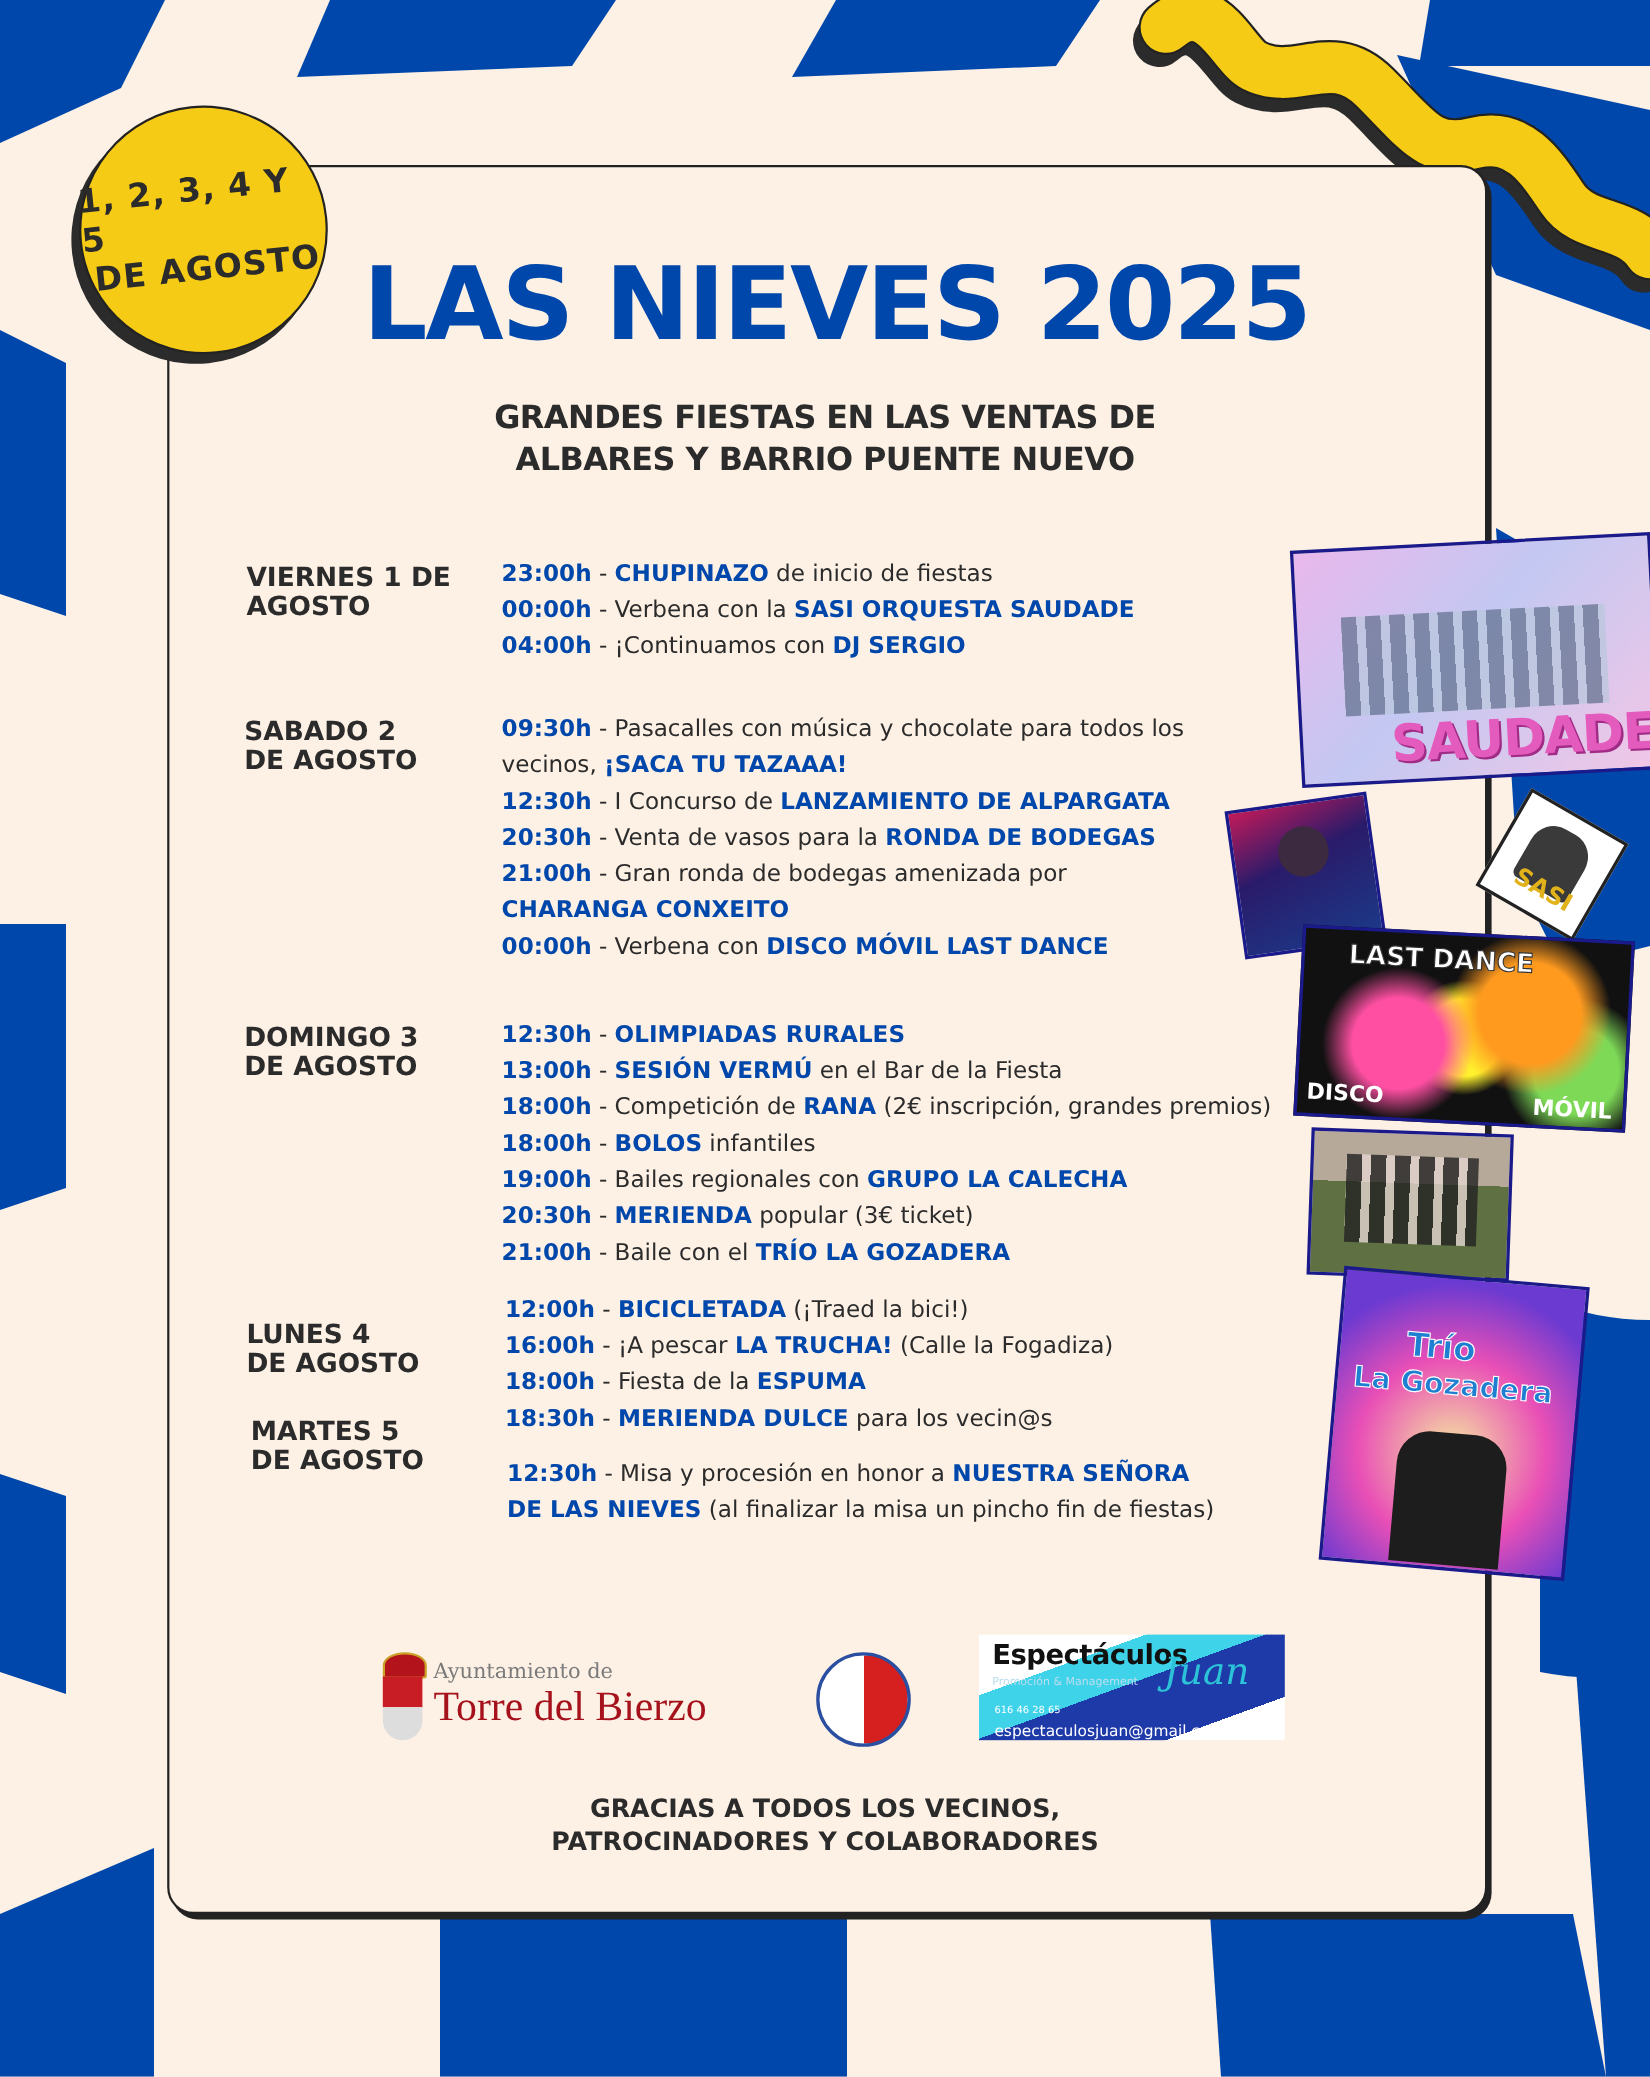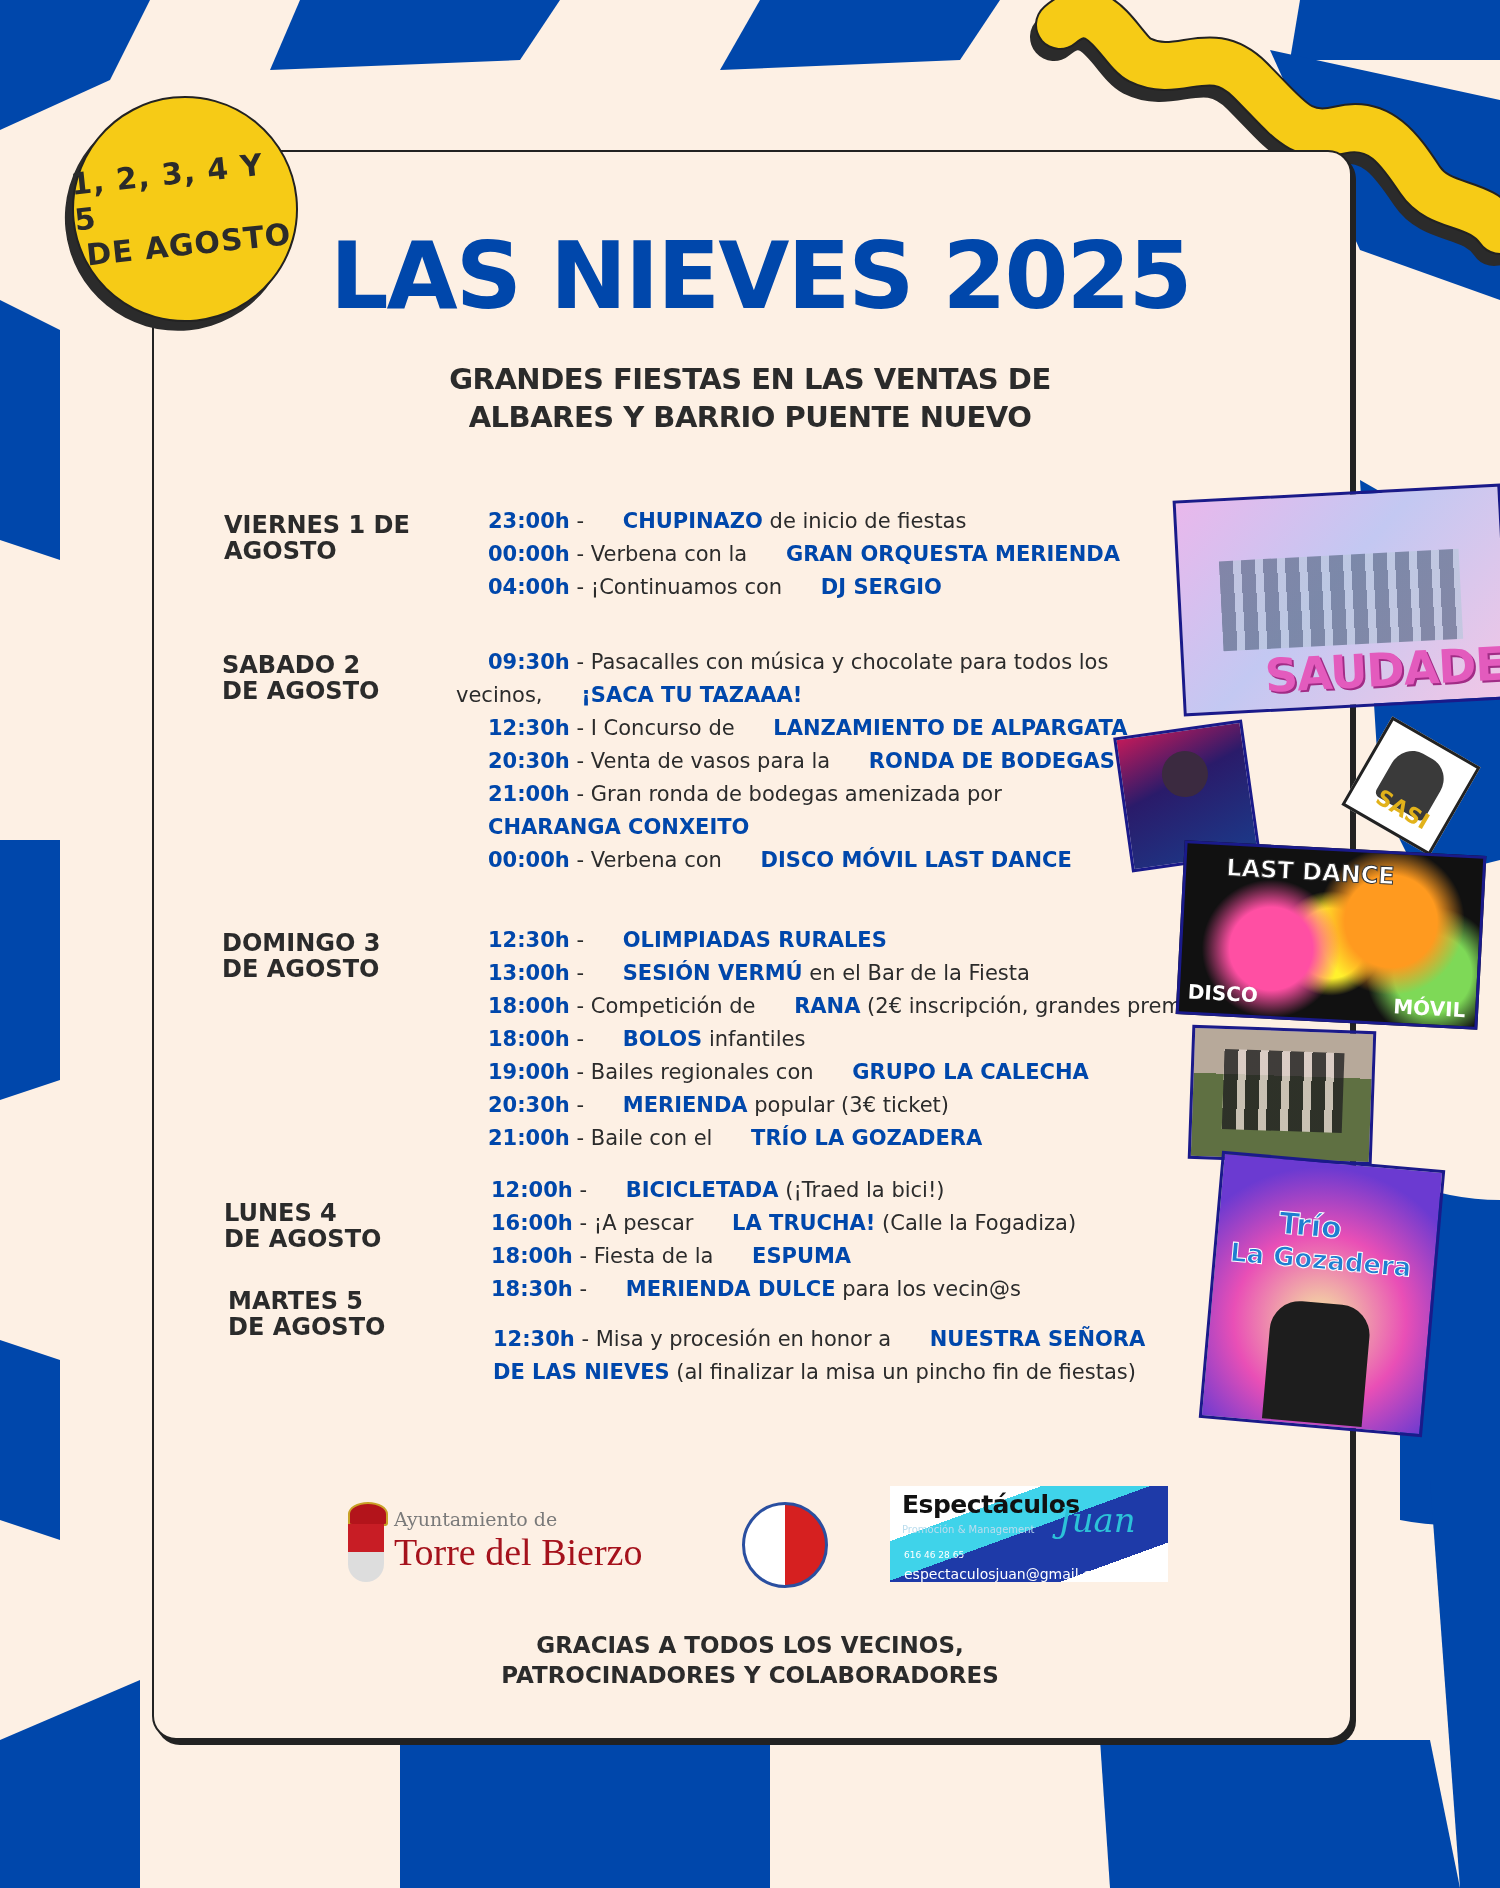--- a/index.html
+++ b/index.html
@@ -6,21 +6,21 @@
   body { width:1500px; height:1888px; position:relative; overflow:hidden; background:#fdf0e4; font-family:"DejaVu Sans", sans-serif; }
   .bg { position:absolute; inset:0; }
   .card { position:absolute; left:152px; top:150px; width:1196px; height:1586px; background:#fdf0e4; border:2px solid #222; border-radius:24px; box-shadow:4px 5px 0 #222; }
   .badge { position:absolute; left:72px; top:96px; width:222px; height:222px; border-radius:50%; background:#f6cb16; border:2px solid #222; box-shadow:-8px 8px 0 #2b2b2b; display:flex; flex-direction:column; align-items:center; justify-content:center; transform:rotate(-6deg); }
   .badge span { font-family:"DejaVu Sans", sans-serif; font-weight:900; color:#2b2b2b; font-size:30px; line-height:36px; letter-spacing:1px; }
   .title { position:absolute; left:330px; top:222px; width:900px; font-family:"DejaVu Sans", sans-serif; font-weight:900; font-size:92px; color:#0047ab; letter-spacing:-2px; line-height:110px; }
   .subtitle { position:absolute; left:400px; top:360px; width:700px; text-align:center; font-weight:900; font-size:29px; line-height:38px; color:#2b2b2b; letter-spacing:-0.5px; }
   .day { position:absolute; font-weight:900; font-size:24px; line-height:26px; color:#2b2b2b; letter-spacing:0; }
   .events { position:absolute; font-family:"DejaVu Sans", sans-serif; font-size:21px; color:#2b2b2b; }
   .ev { height:33px; line-height:33px; white-space:nowrap; }
-  .b { color:#0047ab; font-weight:bold;margin-left:32px; }
+  .b { color:#0047ab; font-weight:bold; }
   .pic { position:absolute; border:3px solid #1a1a8a; overflow:hidden; }
   .thanks { position:absolute; left:470px; top:1630px; width:560px; text-align:center; font-weight:900; font-size:23px; line-height:30px; color:#2b2b2b; }
 </style>
 </head>
 <body>
 
 <svg class="bg" width="1500" height="1888" viewBox="0 0 1500 1888">
   <rect width="1500" height="1888" fill="#fdf0e4"></rect>
   <g fill="#0047ab">
     <path d="M0,0 L150,0 L110,80 L0,130 Z"></path>
@@ -76,21 +76,21 @@
   <div>LUNES 4</div>
     <div>DE AGOSTO</div>
 </div>
 <div class="day" style="left:228px;top:1288px;">
   <div>MARTES 5</div>
     <div>DE AGOSTO</div>
 </div>
 
 <div class="events" style="left:456px;top:505px;">
     <div class="ev"><span class="b">23:00h</span> - <span class="b">CHUPINAZO</span><span> de inicio de fiestas</span></div>
-    <div class="ev"><span class="b">00:00h</span> - <span>Verbena con la </span><span class="b">GRAN ORQUESTA MERIENDA</span></div>
+    <div class="ev"><span class="b">00:00h</span> - <span>Verbena con la </span><span class="b">SASI ORQUESTA SAUDADE</span></div>
     <div class="ev"><span class="b">04:00h</span> - <span>¡Continuamos con </span><span class="b">DJ SERGIO</span></div>
   </div>
 <div class="events" style="left:456px;top:646px;">
     <div class="ev"><span class="b">09:30h</span> - <span>Pasacalles con música y chocolate para todos los</span></div>
     <div class="ev"><span>vecinos, </span><span class="b">¡SACA TU TAZAAA!</span></div>
     <div class="ev"><span class="b">12:30h</span> - <span>I Concurso de </span><span class="b">LANZAMIENTO DE ALPARGATA</span></div>
     <div class="ev"><span class="b">20:30h</span> - <span>Venta de vasos para la </span><span class="b">RONDA DE BODEGAS</span></div>
     <div class="ev"><span class="b">21:00h</span> - <span>Gran ronda de bodegas amenizada por</span></div>
     <div class="ev"><span class="b">CHARANGA CONXEITO</span></div>
     <div class="ev"><span class="b">00:00h</span> - <span>Verbena con </span><span class="b">DISCO MÓVIL LAST DANCE</span></div>

